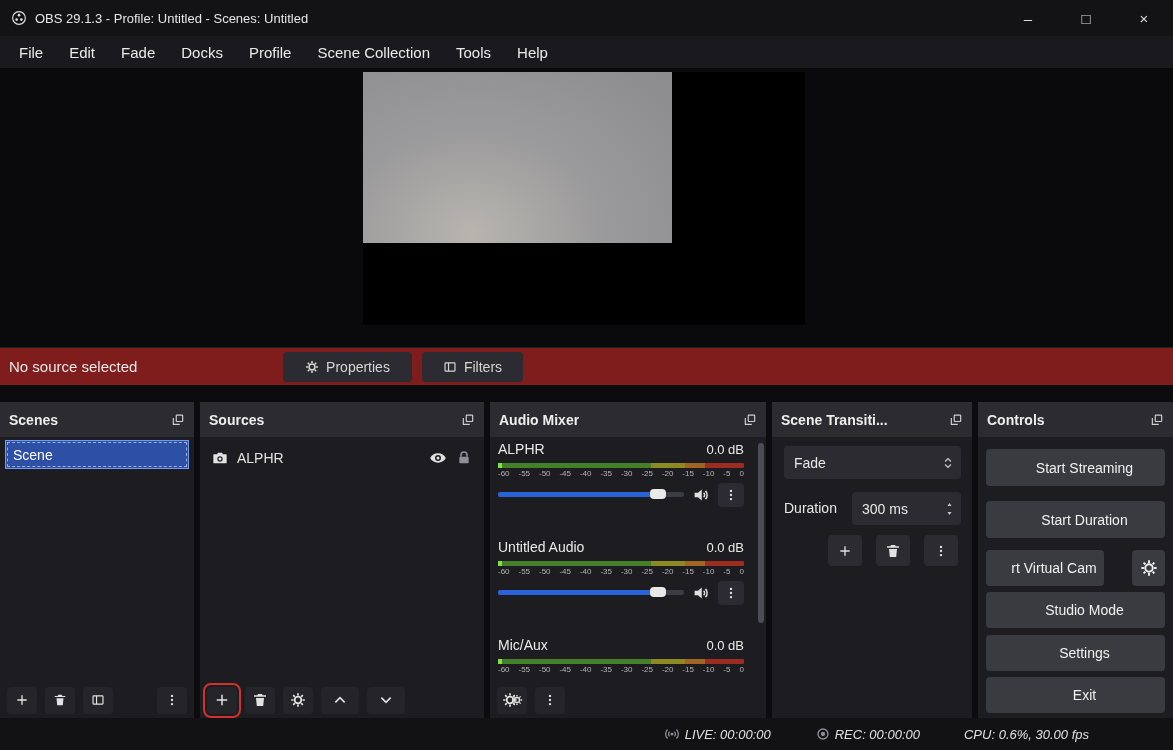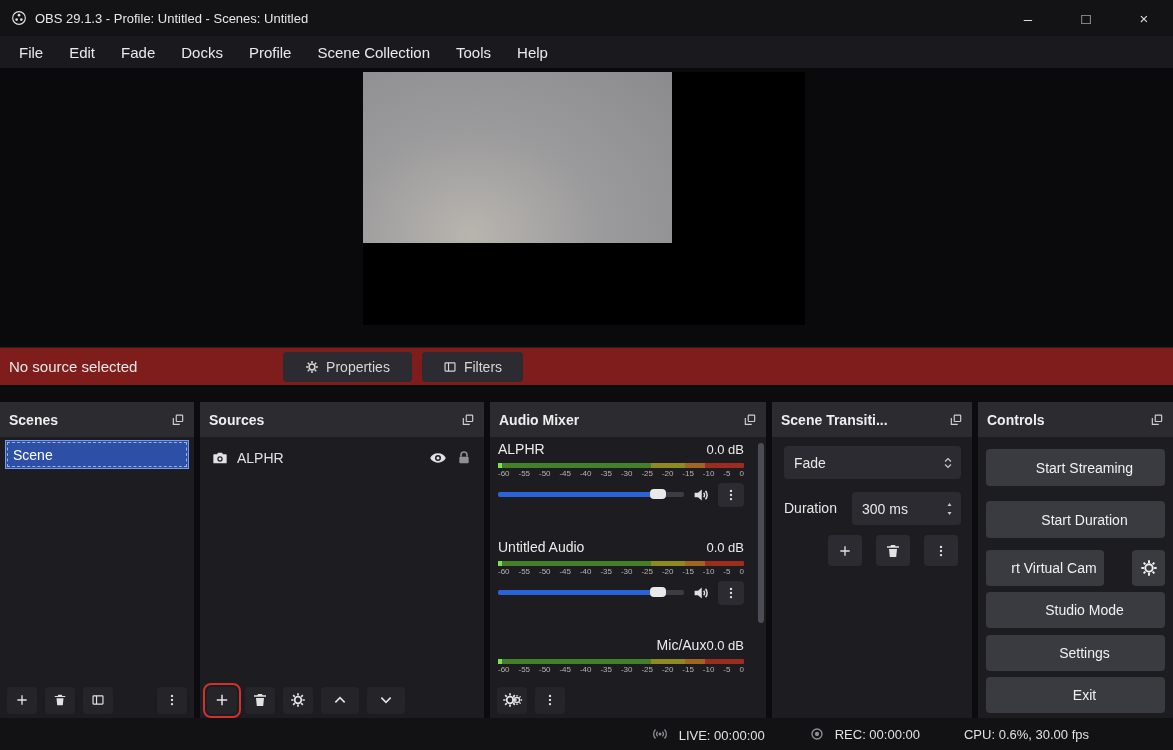--- a/index.html
+++ b/index.html
@@ -58,21 +58,21 @@
   
   .scene-item { margin:5px; height:29px; background:#2d4fa5; border:1px solid #6f9bf2; outline:1px dashed rgba(255,255,255,.55); outline-offset:-3px; display:flex; align-items:center; padding:0 7px; font-size:14px; color:#ffffff; }
 
   
   .source-item { margin:8px 6px; height:30px; display:flex; align-items:center; padding:0 6px; gap:9px; font-size:14px; color:#e2e2e2; }
   .src-label { flex:1; }
   .dim { color:#8f8f97; }
 
   
   .channel { position:absolute; left:8px; width:246px; }
-  .ch0 { top:6px; } .ch1 { top:104px; } .ch2 { top:202px;text-align:right; }
+  .ch0 { top:6px; } .ch1 { top:104px; } .ch2 { top:202px; }
   .ch-row1 { display:flex; align-items:baseline; font-size:14px; color:#eaeaea; }
   .ch-name { flex:1; }
   .ch-level { font-size:13px; }
   .meter { margin-top:6px; height:5px; border-radius:1px;
            background:linear-gradient(to right,#44802a 0%,#44802a 62%,#8d8a22 62%,#8d8a22 76%,#a06524 76%,#a06524 84%,#9c2b20 84%,#9c2b20 100%); position:relative; }
   .meter::before { content:""; position:absolute; left:0; top:0; width:4px; height:100%; background:#7fe04a; }
   .dbscale { margin-top:2px; display:flex; justify-content:space-between; font-size:8px; line-height:1.1; color:#b4b4b4; }
   .slider-row { margin-top:4px; display:flex; align-items:center; gap:8px; height:24px; }
   .vslider { flex:1; height:5px; background:#3c3c44; border-radius:2px; position:relative; }
   .vfill { position:absolute; left:0; top:0; height:100%; background:#2a62d8; border-radius:2px; }
@@ -91,21 +91,21 @@
   .trans-btns { position:absolute; left:56px; top:100px; display:flex; gap:14px; }
   .trans-btns .fbtn { width:34px; height:31px; background:#2b2b31; }
 
   
   .cbtn { position:absolute; left:8px; width:179px; background:#3a3a41; border:none; border-radius:4px; color:#f0f0f0; font-size:14px; font-family:inherit; white-space:nowrap; overflow:hidden;padding-left:18px; }
   .cbtn.half { width:118px; }
   .gear-sq { position:absolute; left:154px; width:33px; background:#3a3a41; border:none; border-radius:4px; color:#f0f0f0; display:flex; align-items:center; justify-content:center; }
 
   
   .statusbar { position:absolute; left:0; right:0; bottom:0; height:32px; background:#121215; display:flex; align-items:center; justify-content:flex-end; gap:44px; padding-right:84px; font-size:13px; color:#e0e0e0; }
-  .stat { display:flex; align-items:flex-end; gap:10px; }
+  .stat { display:flex; align-items:center; gap:4px;font-style:italic; }
   .stat .ic { color:#8f8f96; }
 </style>
 </head>
 <body>
 
 <svg width="0" height="0" style="position:absolute">
   <defs>
     <symbol id="i-obs" viewBox="0 0 24 24">
         <circle cx="12" cy="12" r="9.5" fill="none" stroke="currentColor" stroke-width="1.7"></circle>
         <circle cx="12" cy="7.8" r="2" fill="currentColor"></circle>

